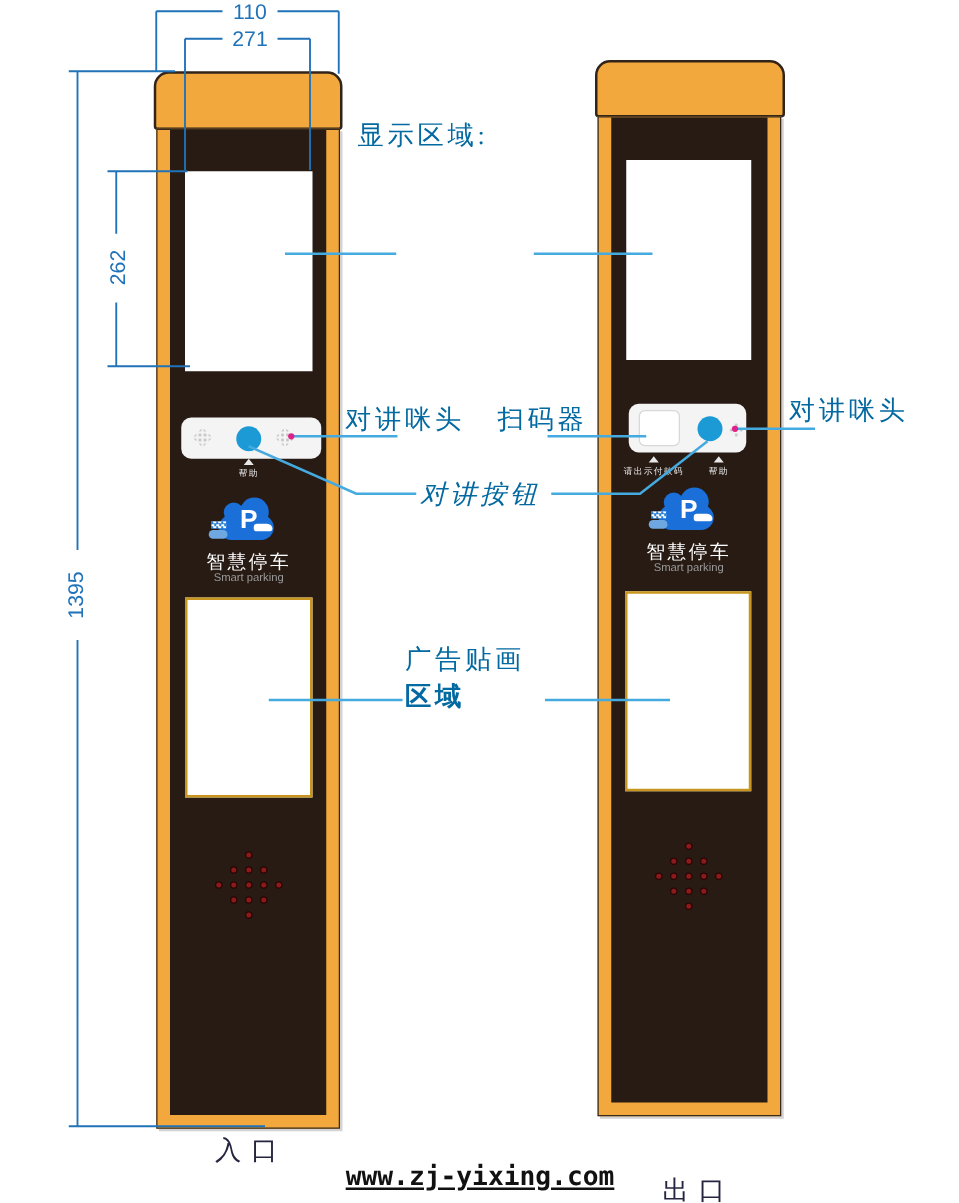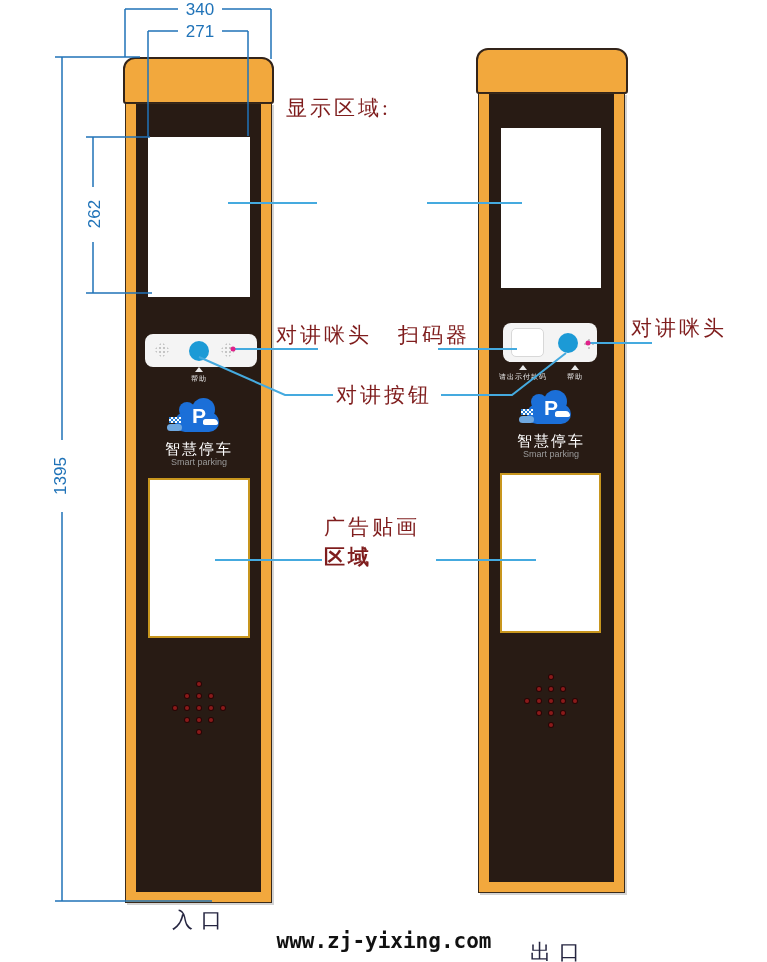--- a/index.html
+++ b/index.html
@@ -34,21 +34,21 @@
   .logo-cn{position:absolute;left:0;right:0;top:40px;text-align:center;color:#fff;font-weight:normal;
            font-size:15px;letter-spacing:2px;z-index:2;white-space:nowrap;}
   .logo-en{position:absolute;left:0;right:0;top:57px;text-align:center;color:#9A9A9A;font-size:9px;z-index:2;white-space:nowrap;}
   
   .dots{display:flex;flex-direction:column;gap:8px;align-items:center;z-index:2;}
   .dots-row{display:flex;gap:8px;}
   .dot{width:4px;height:4px;border-radius:50%;background:#8B1A1A;box-shadow:0 0 0 1px #2A0505;}
   
   .dim{color:#2073B8;font-size:17px;text-align:center;z-index:6;white-space:nowrap;}
   .dim-vert{transform:rotate(-90deg);}
-  .ann{font-family:"Liberation Serif","DejaVu Serif",serif;font-size:21px;color:#7f1d1d;
+  .ann{font-family:"Liberation Serif","DejaVu Serif",serif;font-size:21px;color:#0369a1;
        letter-spacing:3px;white-space:nowrap;z-index:6;}
   .disp-line{line-height:26px;}
   .indent{padding-left:21px;}
   .footer-cn{font-family:"Liberation Serif","DejaVu Serif",serif;font-size:21px;color:#252540;
              letter-spacing:8px;text-align:center;z-index:6;white-space:nowrap;}
   .website{font-family:"DejaVu Sans Mono","Liberation Mono",monospace;font-weight:bold;font-size:21px;
            color:#111;text-align:center;z-index:6;white-space:nowrap;letter-spacing:0;}
   svg.lines{position:absolute;left:0;top:0;z-index:5;pointer-events:none;}
 </style>
 </head>
@@ -195,34 +195,34 @@
       <polyline points="441,395 512,395 566,353"></polyline>
       <path d="M588,343 H652"></path>
       <path d="M215,560 H322 M436,560 H536"></path>
     </g>
     <g fill="#E0218A">
       <circle cx="233" cy="349" r="2.5"></circle>
       <circle cx="588" cy="343" r="2.5"></circle>
     </g>
   </svg>
 
-  <div class="abs dim" style="left:178px;top:0px;width:44px;">340</div>
+  <div class="abs dim" style="left:178px;top:0px;width:44px;">110</div>
   <div class="abs dim" style="left:178px;top:22px;width:44px;">271</div>
   <div class="abs dim dim-vert" style="left:70px;top:201px;width:50px;height:26px;line-height:26px;">262</div>
   <div class="abs dim dim-vert" style="left:31px;top:466px;width:60px;height:20px;line-height:20px;">1395</div>
 
   <div class="abs ann" style="left:286px;top:95px;">
     <div class="disp-line">显示区域:</div>
   </div>
 
   <div class="abs ann" style="left:276px;top:321px;">对讲咪头</div>
   <div class="abs ann" style="left:398px;top:321px;">扫码器</div>
-  <div class="abs ann" style="left:336px;top:381px;">对讲按钮</div>
+  <div class="abs ann" style="left:336px;top:381px;font-style:italic;">对讲按钮</div>
   <div class="abs ann" style="left:631px;top:314px;">对讲咪头</div>
 
   <div class="abs ann" style="left:324px;top:512px;">
     <div style="line-height:30px;">广告贴画</div>
     <div style="line-height:30px;font-weight:bold;">区域</div>
   </div>
 
-  <div class="abs website" style="left:264px;top:929px;width:240px;">www.zj-yixing.com</div>
+  <div class="abs website" style="left:264px;top:929px;width:240px;text-decoration:underline;">www.zj-yixing.com</div>
 
 </div>
 
 </body></html>

